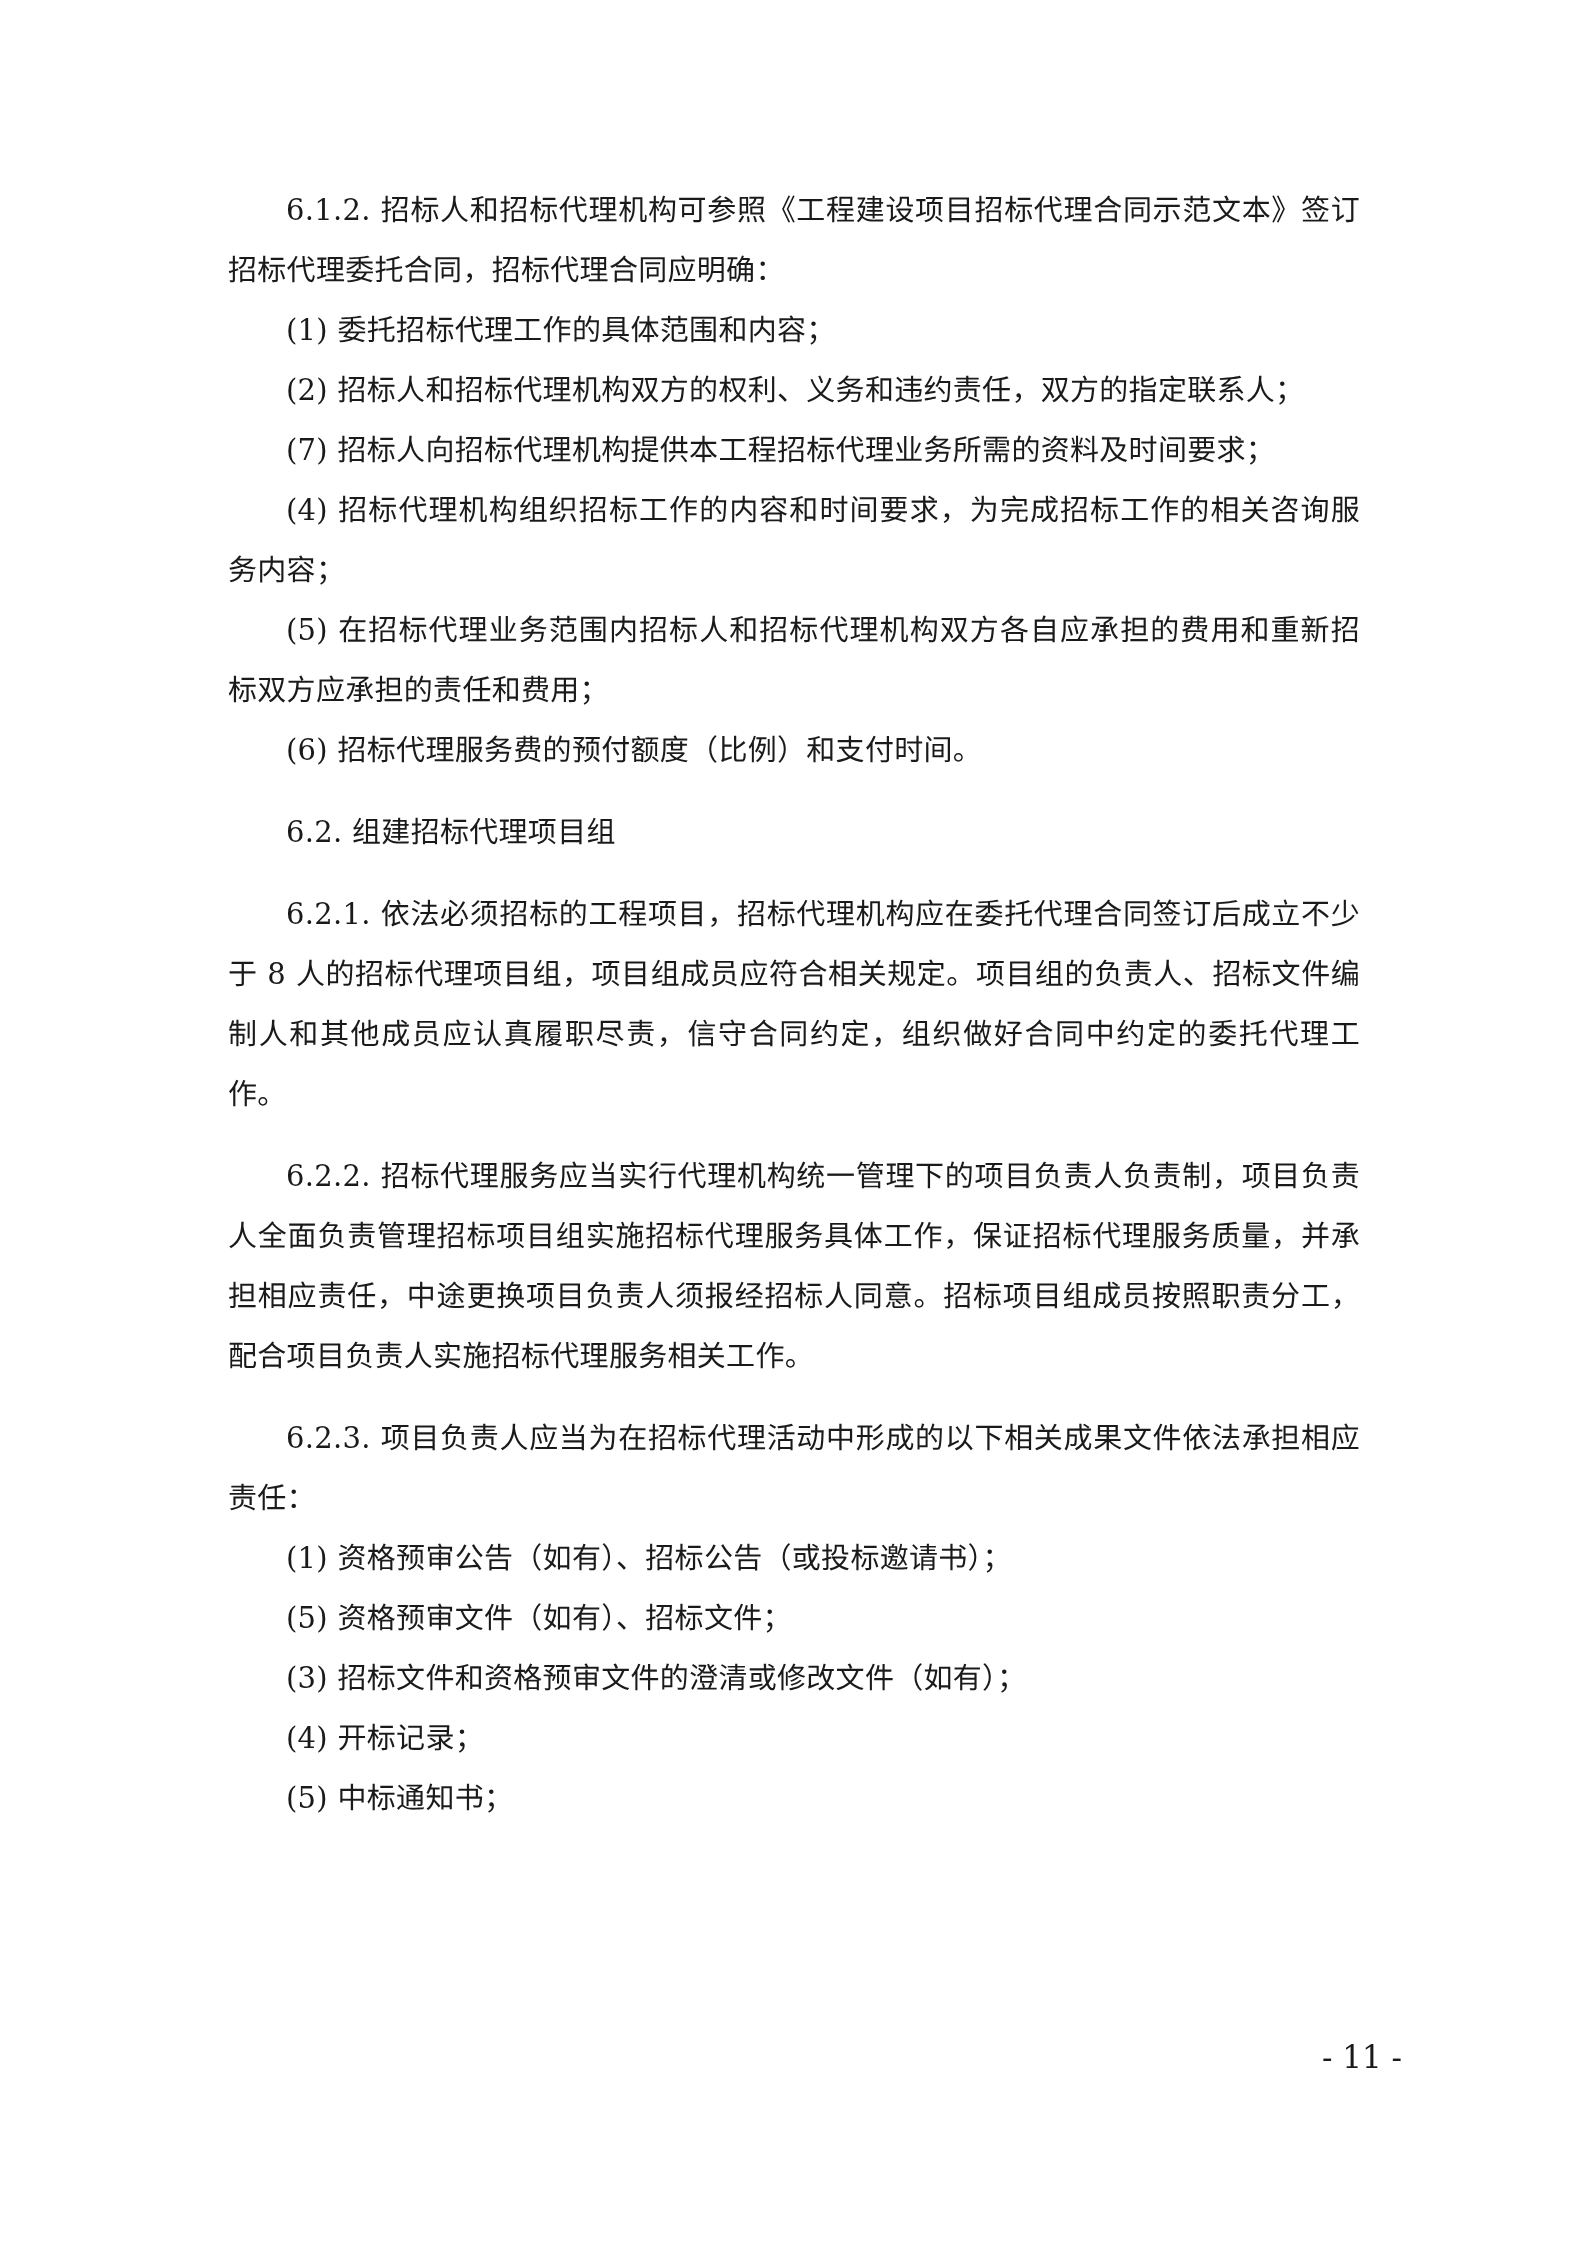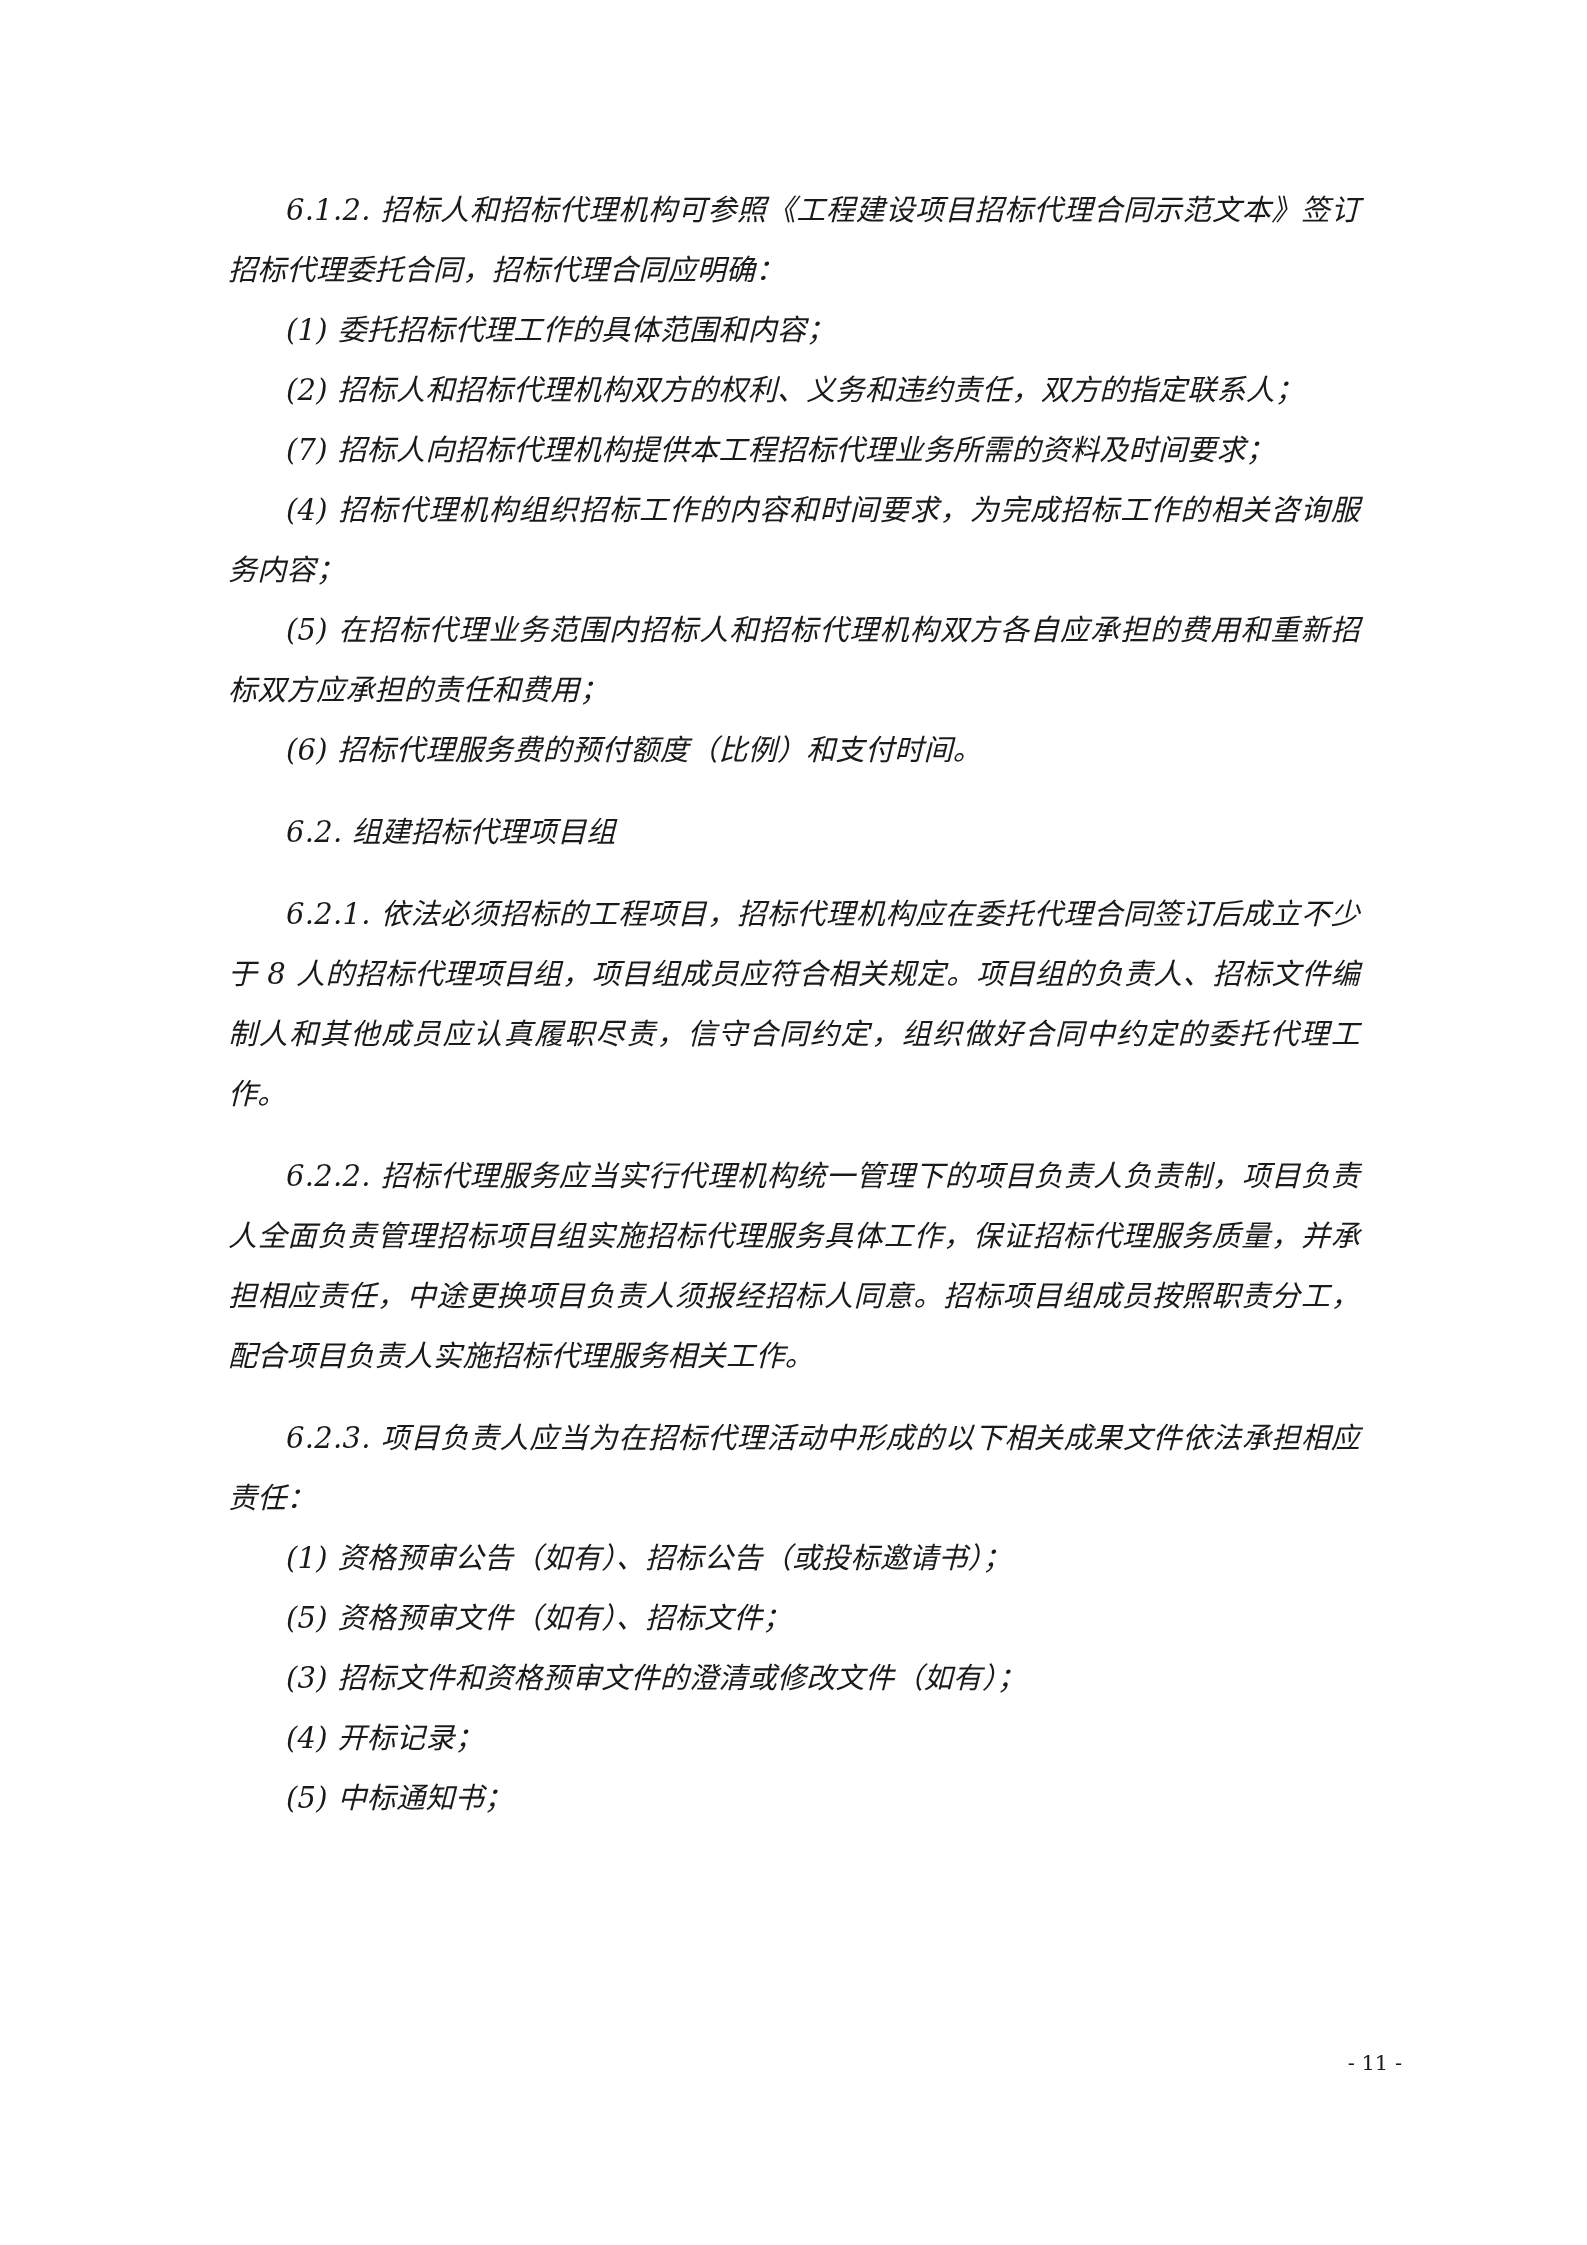--- a/index.html
+++ b/index.html
@@ -23,34 +23,33 @@
   }
   .para {
     font-family: "DejaVu Serif", "Liberation Serif", serif;
     font-size: 29px;
     line-height: 60px;
     color: #1a1a1a;
     text-align: justify;
     text-justify: inter-ideograph;
     margin: 0 8px 0 0;
     letter-spacing: 0.3px;
-    font-style: italic;
   }
   .indent {
     text-indent: 58px;
   }
   .gap-section {
     margin-top: 22px;
   }
   .pagenum {
     position: absolute;
     right: 185px;
     bottom: 170px;
     font-family: "DejaVu Serif", "Liberation Serif", serif;
-    font-size: 21px;
+    font-size: 31px;
     color: #1a1a1a;
   }
 </style>
 </head>
 <body>
 
 <div class="page">
   <div class="content">
 
     <p class="para indent">6.1.2.  招标人和招标代理机构可参照《工程建设项目招标代理合同示范文本》签订招标代理委托合同，招标代理合同应明确：</p>

